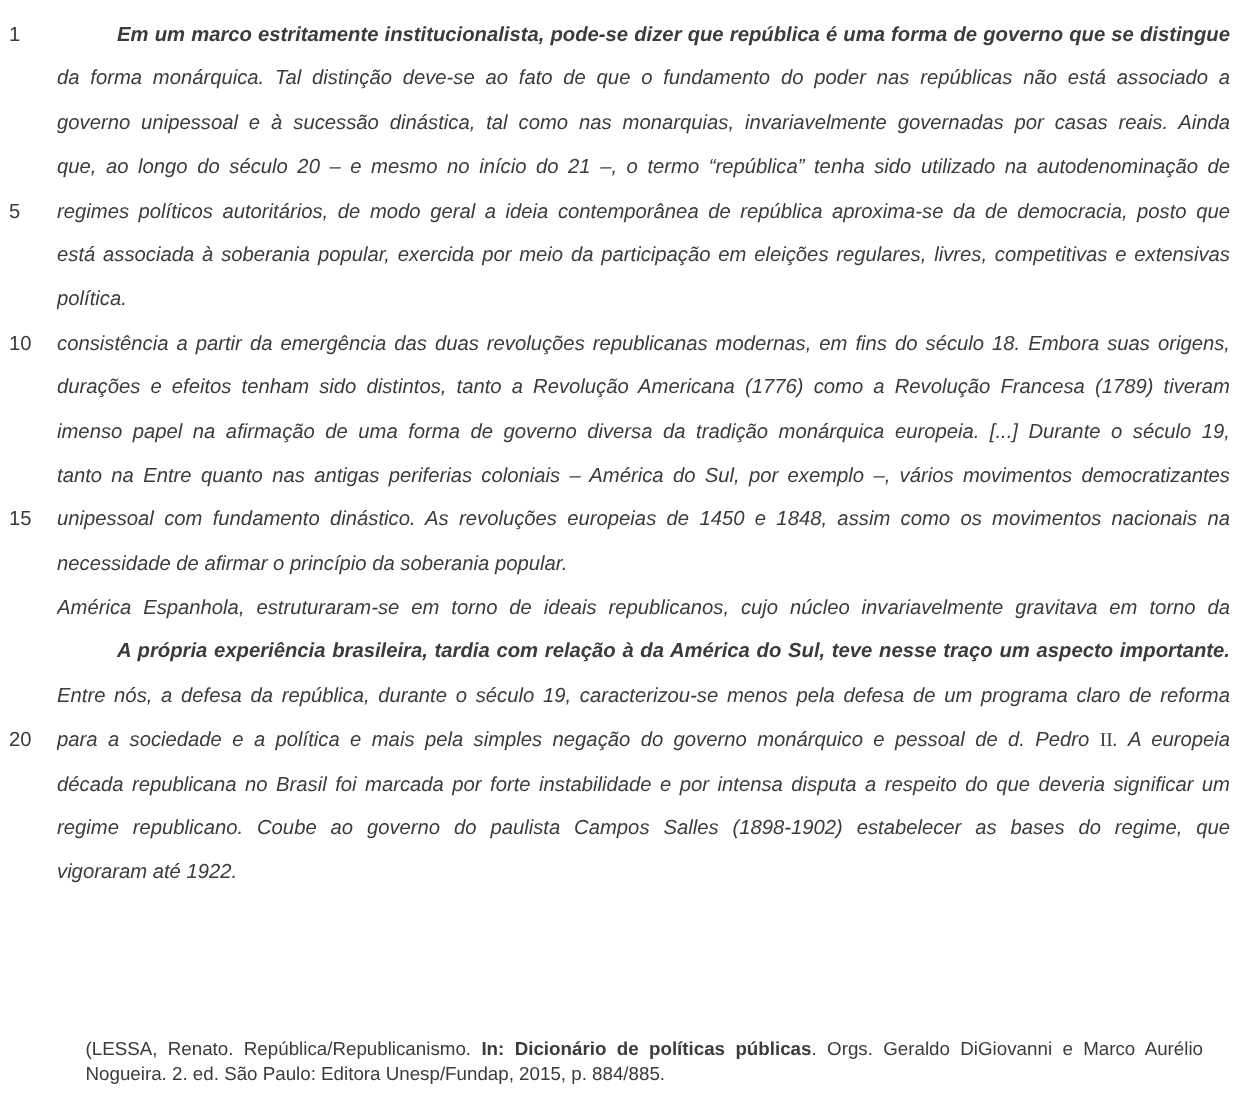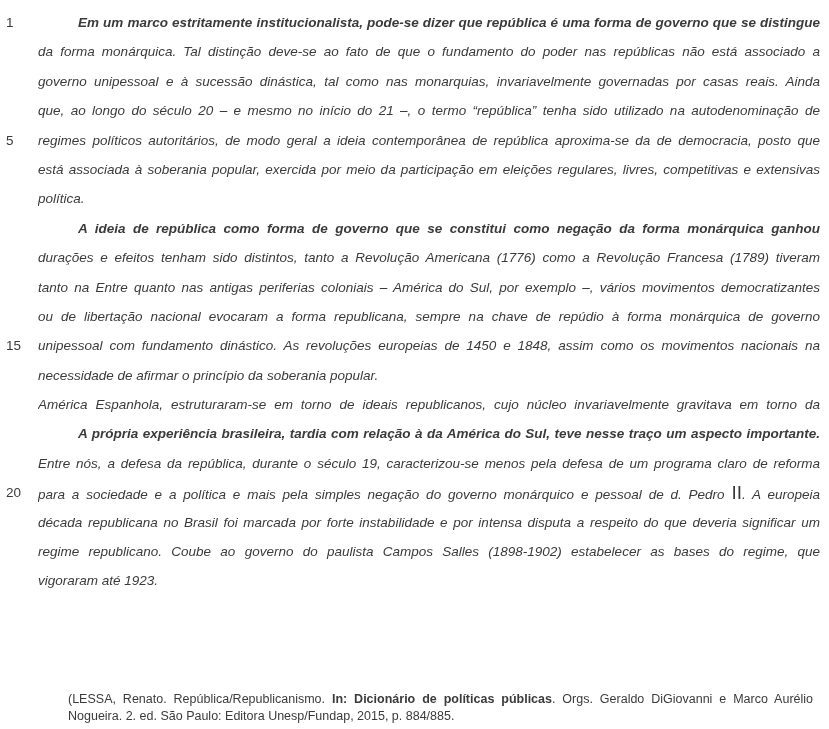--- a/index.html
+++ b/index.html
@@ -41,28 +41,28 @@
     flex: 1;
     font-style: italic;
     text-align: justify;
     text-align-last: justify;
     white-space: normal;
     overflow: hidden;
   }
   .txt.indent { padding-left: 40px; font-weight: bold; }
   .txt.end { text-align: left; text-align-last: left; }
   .roman {
-    font-family: Liberation Sans, sans-serif;
+    font-family: Liberation Serif, serif;
     font-style: normal;
-    font-size: 19px;
+    font-size: 13px;
   }
   .citation {
     position: absolute;
     top: 691px;
-    left: 68px;
+    left: 57px;
     width: 745px;
     font-size: 12.5px;
     line-height: 17px;
     font-style: normal;
     text-align: justify;
     color: #3b3b3b;
   }
   .citation .bold { font-weight: bold; }
 </style>
 </head>
@@ -93,34 +93,34 @@
     </div>
     <div class="line">
       <div class="num"></div>
       <div class="txt">está associada à soberania popular, exercida por meio da participação em eleições regulares, livres, competitivas e extensivas</div>
     </div>
     <div class="line">
       <div class="num"></div>
       <div class="txt end">política.</div>
     </div>
     <div class="line">
-      <div class="num"></div>
-      <div class="txt indent">A ideia de república como forma de governo que se constitui como negação da forma monárquica ganhou</div>
+      <div class="num">10</div>
+      <div class="txt">consistência a partir da emergência das duas revoluções republicanas modernas, em fins do século 18. Embora suas origens,</div>
     </div>
     <div class="line">
       <div class="num"></div>
       <div class="txt">durações e efeitos tenham sido distintos, tanto a Revolução Americana (1776) como a Revolução Francesa (1789) tiveram</div>
     </div>
     <div class="line">
       <div class="num"></div>
-      <div class="txt">tanto na Entre quanto nas antigas periferias coloniais – América do Sul, por exemplo –, vários movimentos democratizantes</div>
+      <div class="txt">imenso papel na afirmação de uma forma de governo diversa da tradição monárquica europeia. [...] Durante o século 19,</div>
     </div>
     <div class="line">
       <div class="num"></div>
-      <div class="txt">ou de libertação nacional evocaram a forma republicana, sempre na chave de repúdio à forma monárquica de governo</div>
+      <div class="txt">tanto na Entre quanto nas antigas periferias coloniais – América do Sul, por exemplo –, vários movimentos democratizantes</div>
     </div>
     <div class="line">
       <div class="num">15</div>
       <div class="txt">unipessoal com fundamento dinástico. As revoluções europeias de 1450 e 1848, assim como os movimentos nacionais na</div>
     </div>
     <div class="line">
       <div class="num"></div>
       <div class="txt end">necessidade de afirmar o princípio da soberania popular.</div>
     </div>
     <div class="line">
@@ -142,19 +142,19 @@
     <div class="line">
       <div class="num"></div>
       <div class="txt">década republicana no Brasil foi marcada por forte instabilidade e por intensa disputa a respeito do que deveria significar um</div>
     </div>
     <div class="line">
       <div class="num"></div>
       <div class="txt">regime republicano. Coube ao governo do paulista Campos Salles (1898-1902) estabelecer as bases do regime, que</div>
     </div>
     <div class="line">
       <div class="num"></div>
-      <div class="txt end">vigoraram até 1923.</div>
+      <div class="txt end">vigoraram até 1922.</div>
     </div>
 
   </div>
 
   <div class="citation"><span>(LESSA, Renato. República/Republicanismo. </span><span class="bold">In: Dicionário de políticas públicas</span><span>. Orgs. Geraldo DiGiovanni e Marco Aurélio Nogueira. 2. ed. São Paulo: Editora Unesp/Fundap, 2015, p. 884/885.</span></div>
 </div>
 
 </body></html>

